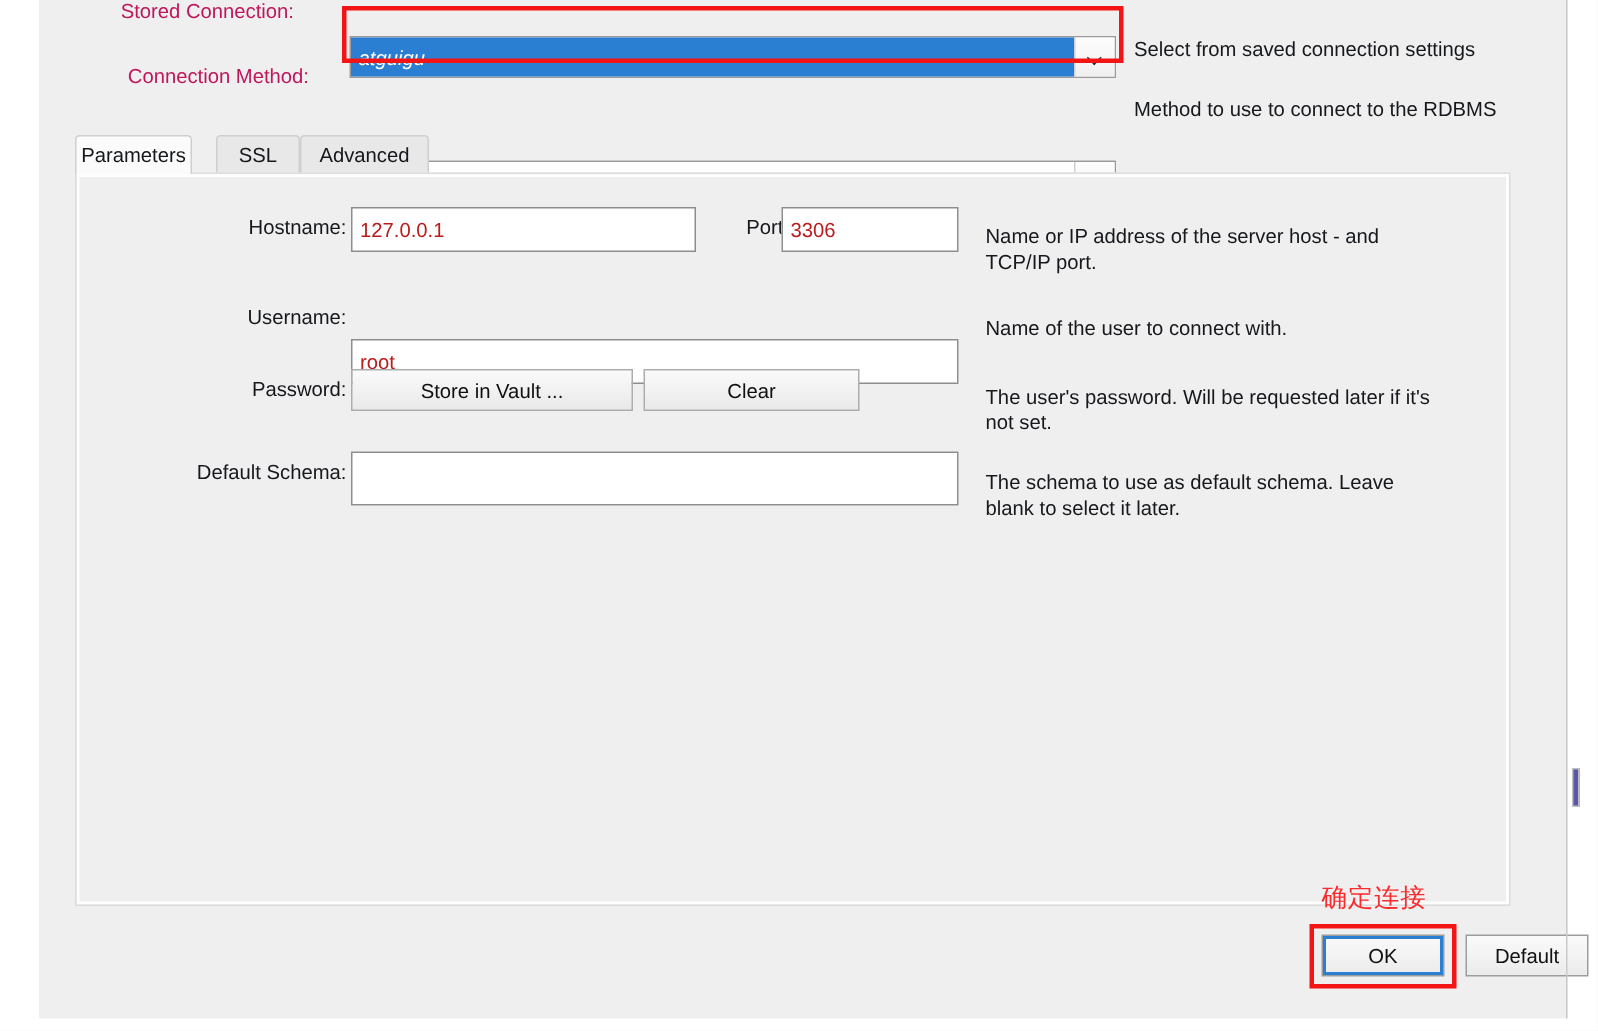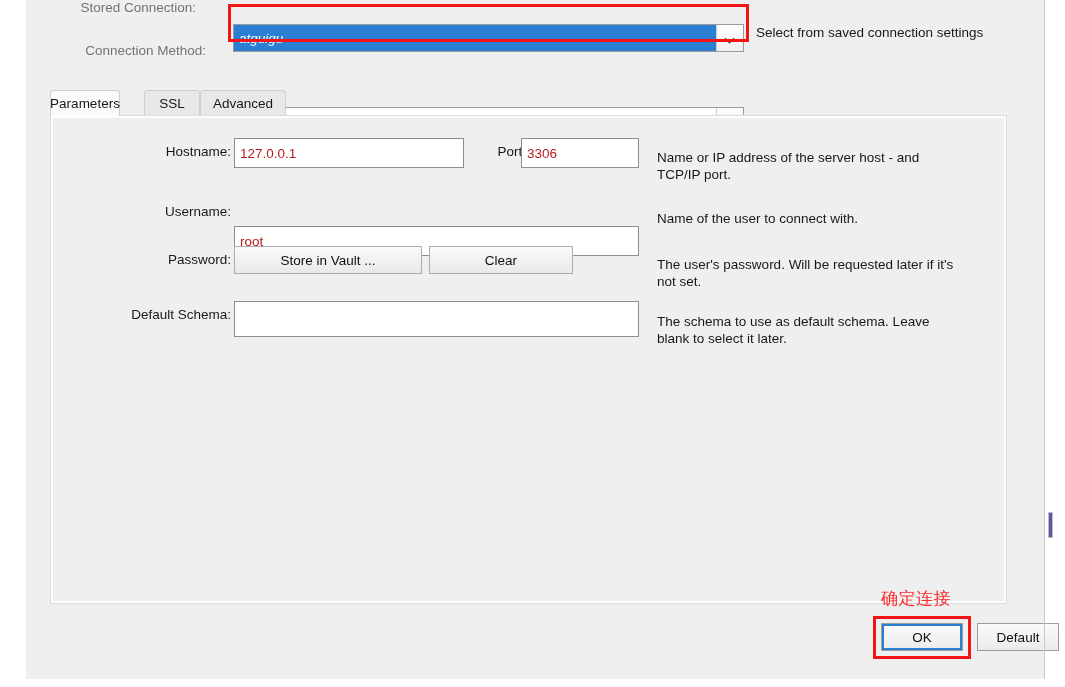--- a/index.html
+++ b/index.html
@@ -43,21 +43,21 @@
     width: 5px;
     height: 26px;
     background: #5b57a6;
     border: 1px solid #bcbcc4;
     box-sizing: border-box;
   }
   .top-label {
     text-align: right;
     white-space: nowrap;
     font-size: 13.5px;
-    color: #737373;
+    color: #be185d;
   }
 
   
   .combo {
     position: relative;
     box-sizing: border-box;
     background: #ffffff;
     border: 1px solid #9a9a9c;
     display: flex;
     align-items: stretch;
@@ -250,23 +250,24 @@
 
   <div class="top-label" style="left:16px; top:56px; width:180px;">Connection Method:</div>
 
   <div class="combo" style="left:207px; top:49px; width:511px; height:28px;">
     <div class="combo-text">Standard (TCP/IP)</div>
     <div class="combo-arrow">
       <span class="chev"></span>
     </div>
   </div>
 
+  <div class="hint" style="left:730px; top:56px; width:300px;">Method to use to connect to the RDBMS</div>
 
   <div id="tabstrip">
-    <div class="tab active" style="left:0px; width:70px;">
+    <div class="tab active" style="left:0px; width:78px;">
       <span>Parameters</span>
     </div>
     <div class="tab" style="left:94px; width:56px;">
       <span>SSL</span>
     </div>
     <div class="tab" style="left:150px; width:86px;">
       <span>Advanced</span>
     </div>
   </div>
 

